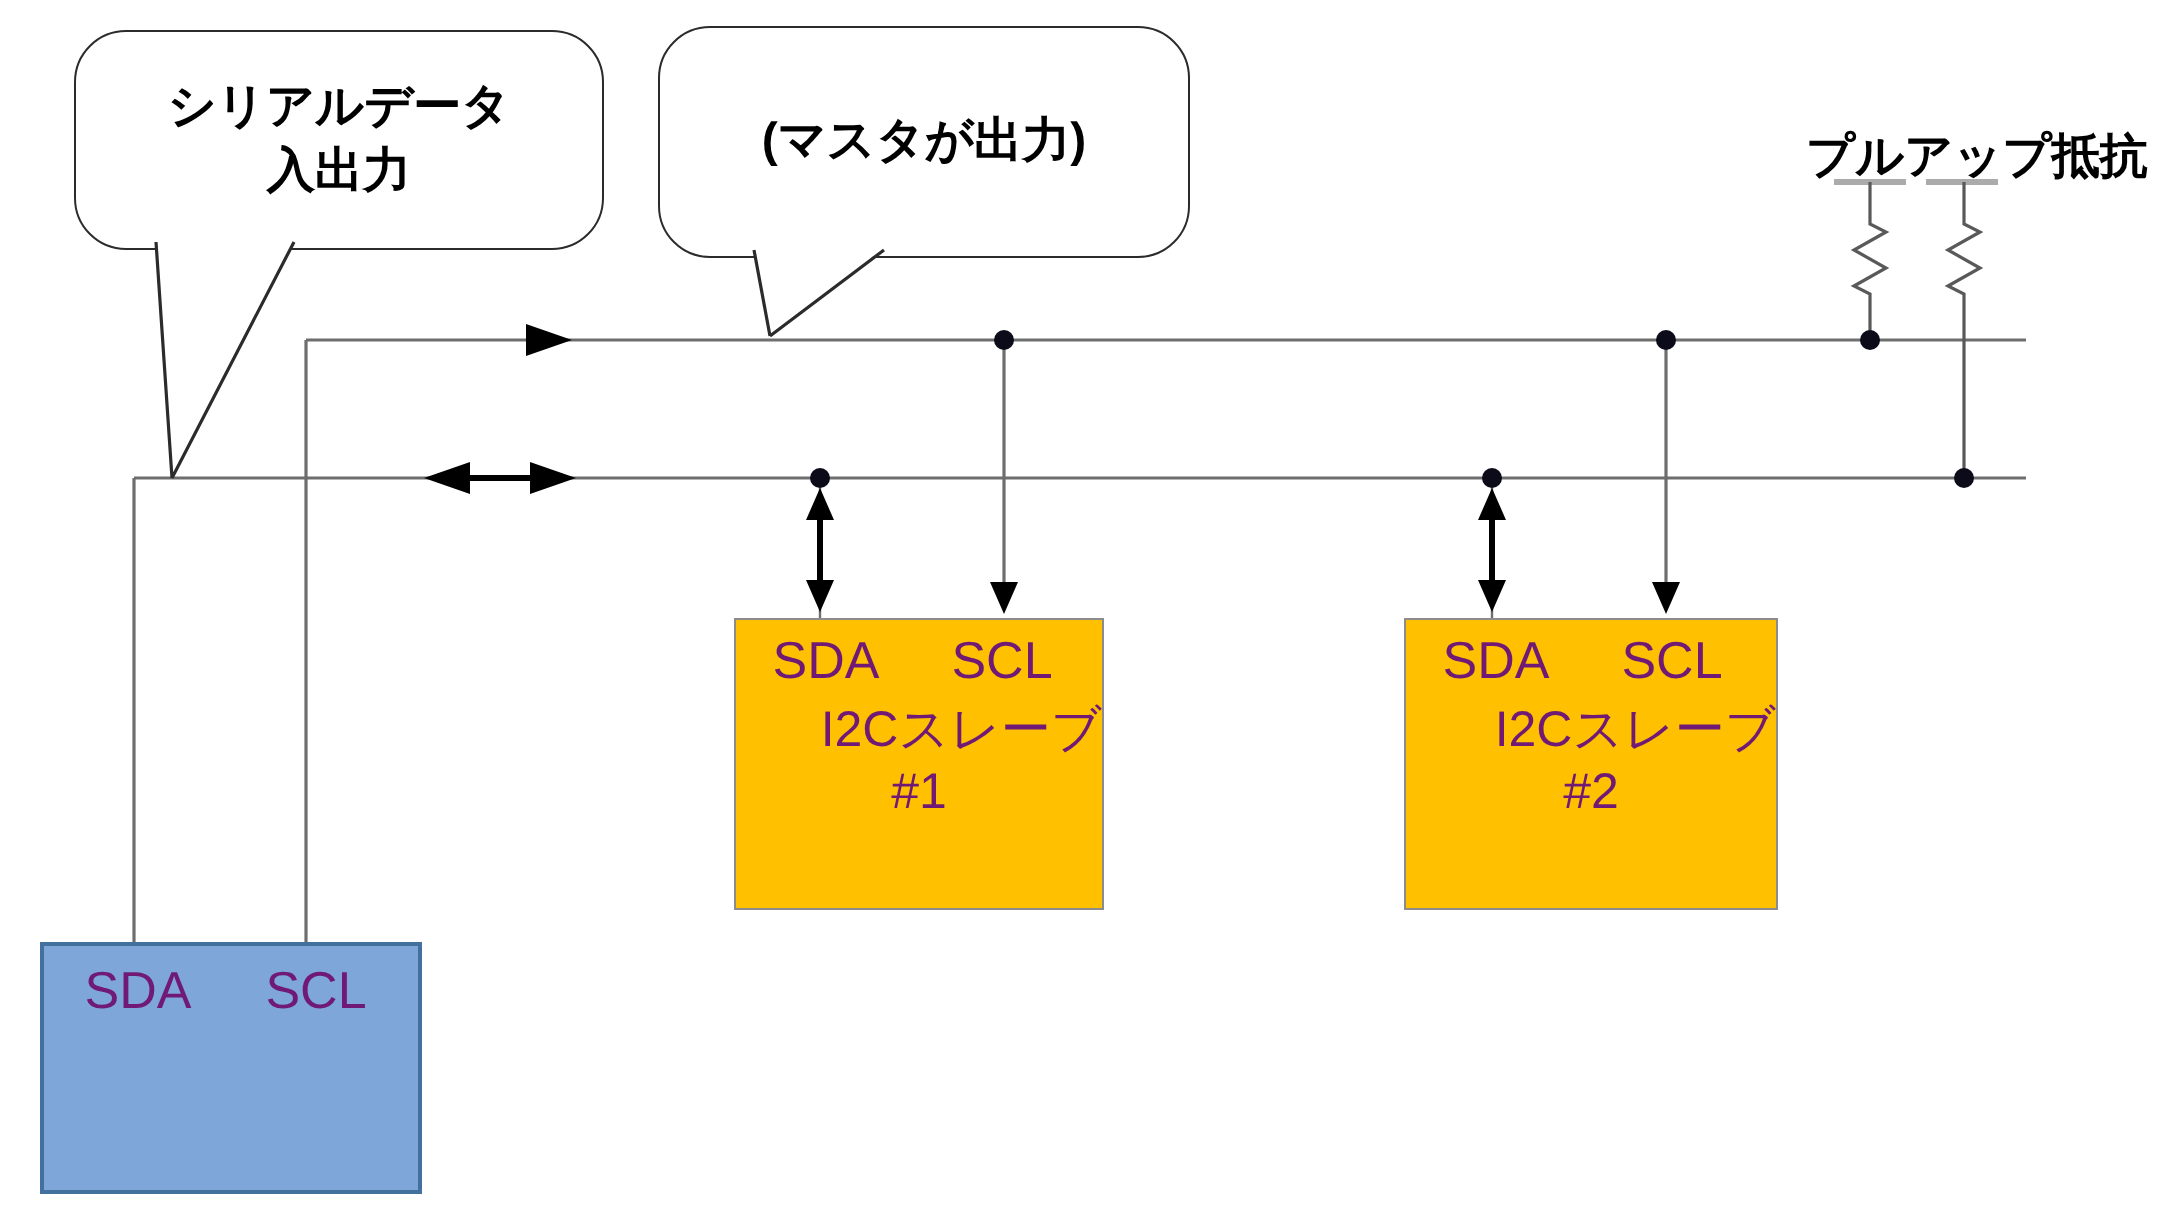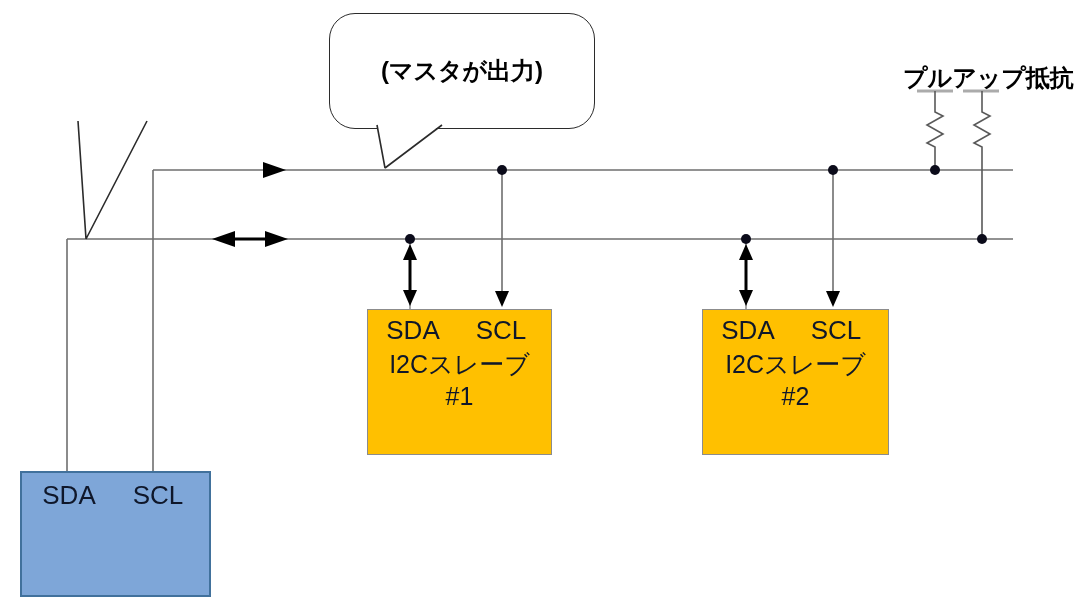--- a/index.html
+++ b/index.html
@@ -13,31 +13,31 @@
     display:flex;flex-direction:column;align-items:center;justify-content:center;
     text-align:center;font-weight:bold;color:#000;font-size:24px;line-height:1.32;
     white-space:nowrap;z-index:2;
   }
   .callout-sda{left:37px;top:15px;width:263px;height:108px;}
   .callout-scl{left:329px;top:13px;width:264px;height:114px;}
   .pullup-label{
     position:absolute;left:903px;top:62px;width:186px;font-weight:bold;font-size:24px;
     color:#000;white-space:nowrap;z-index:2;
   }
-  .box{position:absolute;z-index:2;color:#0f172a;}
+  .box{position:absolute;z-index:2;color:#701a75;}
   .box-master{left:20px;top:471px;width:187px;height:122px;background:#7EA6D8;border:2px solid #41719C;}
   .box-slave1{left:367px;top:309px;width:183px;height:144px;background:#FFC000;border:1.5px solid #8C8C8C;}
   .box-slave2{left:702px;top:309px;width:185px;height:144px;background:#FFC000;border:1.5px solid #8C8C8C;}
   .pin{position:absolute;top:5px;transform:translateX(-50%);font-size:26px;white-space:nowrap;}
   .box-master .pin{top:7px;}
   .pin-sda{left:45px;}
   .pin-scl{left:133px;}
   .box-master .pin-sda{left:47px;}
   .box-master .pin-scl{left:136px;}
-  .box-name{position:absolute;top:38px;left:0;width:100%;text-align:center;font-size:25px;white-space:nowrap;}
+  .box-name{position:absolute;top:38px;left:0;width:100%;text-align:right;font-size:25px;white-space:nowrap;}
   .box-master .box-name{top:46px;}
   .box-number{position:absolute;top:72px;left:0;width:100%;text-align:center;font-size:25px;white-space:nowrap;}
 </style>
 </head>
 <body>
 
 <div class="stage">
 
   <svg class="layer" width="1089" height="614" aria-hidden="true">
 
@@ -74,20 +74,24 @@
     <path d="M982,91 L982,112 L990,116 L974,125 L990,134 L974,143 L982,147 L982,239" fill="none" stroke="#595959" stroke-width="1.6"></path>
 
     <circle cx="502" cy="170" r="5" fill="#0B0B1A"></circle>
     <circle cx="833" cy="170" r="5" fill="#0B0B1A"></circle>
     <circle cx="935" cy="170" r="5" fill="#0B0B1A"></circle>
     <circle cx="410" cy="239" r="5" fill="#0B0B1A"></circle>
     <circle cx="746" cy="239" r="5" fill="#0B0B1A"></circle>
     <circle cx="982" cy="239" r="5" fill="#0B0B1A"></circle>
   </svg>
 
+  <div class="callout callout-sda">
+    <div>シリアルデータ</div>
+    <div>入出力</div>
+  </div>
 
   <div class="callout callout-scl">
     <div>(マスタが出力)</div>
   </div>
 
   <div class="pullup-label">プルアップ抵抗</div>
 
   <div class="box box-master">
     <span class="pin pin-sda">SDA</span>
     <span class="pin pin-scl">SCL</span>

